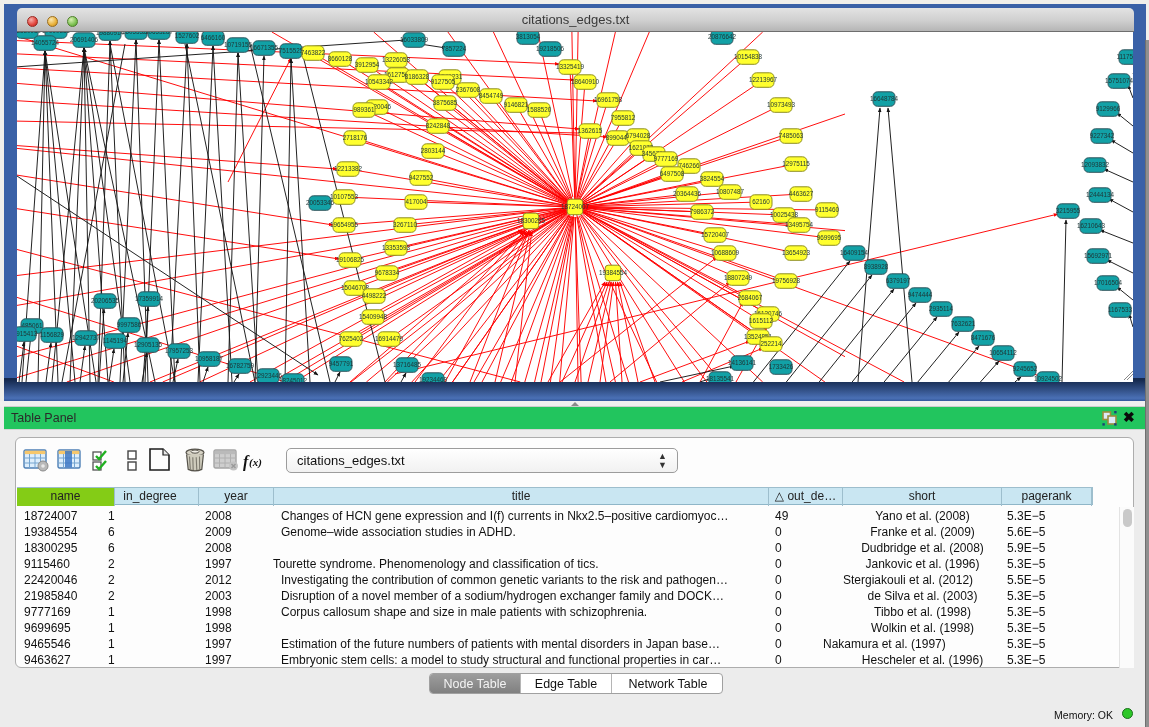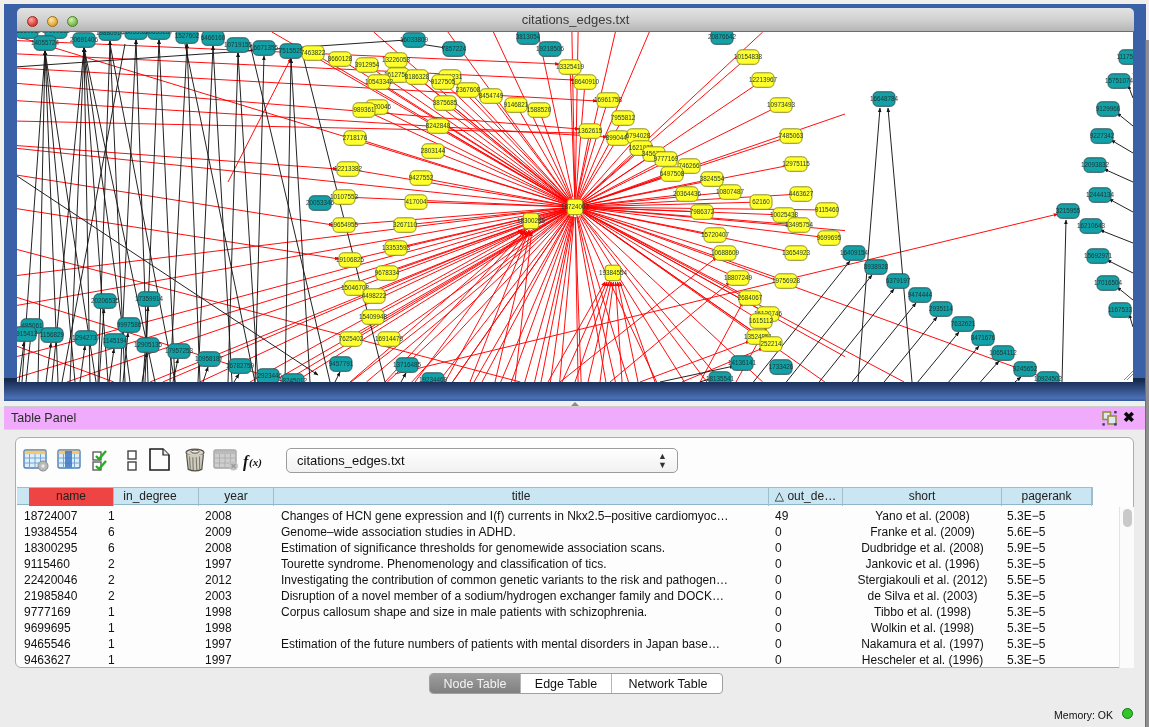--- a/index.html
+++ b/index.html
@@ -9,21 +9,21 @@
 #rightstrip{position:absolute;right:0;top:40px;width:4px;height:687px;background:#8f8f8f;border-left:1px solid #6f6f6f}
 #frame{position:absolute;left:4px;top:4px;width:1142px;height:396px;background:#3a61a7}
 #framebot{position:absolute;left:4px;top:378px;width:1142px;height:23px;background:linear-gradient(#15294e 8%,#4a70b5 88%,#33589c)}
 #titlebar{position:absolute;left:17px;top:8px;width:1117px;height:24px;border-radius:5px 5px 0 0;background:linear-gradient(#e3e3e3,#cfcfcf 55%,#b5b5b5);border-bottom:1px solid #6e6e6e}
 #titlebar .tl{position:absolute;top:7.5px;width:11px;height:11px;border-radius:50%}
 #title{position:absolute;left:0;right:0;top:4px;text-align:center;font-size:13px;color:#3a3a3a}
 #canvas{position:absolute;left:17px;top:32px;width:1116px;height:350px;background:#ffffff;overflow:hidden}
 
 #panel{position:absolute;left:0;top:401px;width:1149px;height:326px;background:#ececec}
 #splitter{position:absolute;left:0;top:0;width:1149px;height:6px;background:#f0f0f0}
-#phead{position:absolute;left:4px;top:5px;width:1141px;height:24px;background:#f0abfc;border-top:1px solid #cdcdcd;border-bottom:1px solid #d6d6d6}
+#phead{position:absolute;left:4px;top:5px;width:1141px;height:24px;background:#22c55e;border-top:1px solid #cdcdcd;border-bottom:1px solid #d6d6d6}
 #phead span{position:absolute;left:7px;top:4px;font-size:12.5px;color:#2a2a2a}
 #closex{position:absolute;left:1123px;top:8px;font-size:14px;font-weight:bold;color:#0a0a0a}
 #toolbox{position:absolute;left:15px;top:36px;width:1119px;height:231px;background:#fdfdfd;border:1px solid #adadad;border-radius:6px}
 #combo{position:absolute;left:286px;top:448px;width:392px;height:25px;background:linear-gradient(#ffffff,#f1f1f1);border:1px solid #9c9c9c;border-radius:5px}
 #combo span{position:absolute;left:10px;top:4px;font-size:13px;color:#111}
 #combo .arr{position:absolute;right:10px;top:3px;font-size:9px;color:#333;line-height:9px}
 
 #thead{position:absolute;left:17px;top:487px;width:1076px;height:18px;background:#c9e6f2;border-top:1px solid #9dbecd;border-bottom:1px solid #8fb6c8;border-right:1px solid #9dbecd}
 .hc{position:absolute;top:0;height:18px;font-size:12px;color:#222;text-align:center;line-height:17px;border-right:1px solid #9dbecd}
 .trow{position:absolute;left:0;width:1116px;height:16px}
@@ -630,21 +630,21 @@
  </g>
 
  <text x="228" y="21" font-family="Liberation Serif, serif" font-style="italic" font-weight="bold" font-size="16" fill="#111">f</text>
  <text x="234" y="20" font-family="Liberation Serif, serif" font-style="italic" font-weight="bold" font-size="11" fill="#111">(x)</text>
 </svg>
 <div id="combo">
       <span>citations_edges.txt</span>
       <div class="arr">▲<br>▼</div>
     </div>
 <div id="thead">
- <div class="hc" style="left:12px;width:85px;background:#ef4444">name</div>
+ <div class="hc" style="left:0;width:98px;background:#84cc16">name</div>
  <div class="hc" style="left:85px;width:97px">in_degree</div>
  <div class="hc" style="left:182px;width:75px">year</div>
  <div class="hc" style="left:257px;width:495px">title</div>
  <div class="hc" style="left:752px;width:74px">△ out_de…</div>
  <div class="hc" style="left:826px;width:159px">short</div>
  <div class="hc" style="left:985px;width:90px">pagerank</div>
 </div>
 <div class="trow" style="top:508px">
 <span style="left:24px">18724007</span>
       <span style="left:108px">1</span>
@@ -660,41 +660,40 @@
       <span style="left:205px">2009</span>
 <span style="left:281px">Genome–wide association studies in ADHD.</span>
       <span style="left:775px">0</span>
 <span style="left:843px;width:159px;text-align:center">Franke et al. (2009)</span>
       <span style="left:1007px">5.6E−5</span>
     </div>
 <div class="trow" style="top:540px">
 <span style="left:24px">18300295</span>
       <span style="left:108px">6</span>
       <span style="left:205px">2008</span>
-<span style="left:281px">Estimation of significance thresholds for genomewide association scans.</span>
       <span style="left:775px">0</span>
 <span style="left:843px;width:159px;text-align:center">Dudbridge et al. (2008)</span>
       <span style="left:1007px">5.9E−5</span>
     </div>
 <div class="trow" style="top:556px">
 <span style="left:24px">9115460</span>
       <span style="left:108px">2</span>
       <span style="left:205px">1997</span>
-<span style="left:281px">Tourette syndrome. Phenomenology and classification of tics.</span>
+<span style="left:273px">Tourette syndrome. Phenomenology and classification of tics.</span>
       <span style="left:775px">0</span>
 <span style="left:843px;width:159px;text-align:center">Jankovic et al. (1996)</span>
       <span style="left:1007px">5.3E−5</span>
     </div>
 <div class="trow" style="top:572px">
 <span style="left:24px">22420046</span>
       <span style="left:108px">2</span>
       <span style="left:205px">2012</span>
 <span style="left:281px">Investigating the contribution of common genetic variants to the risk and pathogen…</span>
       <span style="left:775px">0</span>
-<span style="left:843px;width:159px;text-align:center">Stergiakouli et al. (2012)</span>
+<span style="left:843px;width:159px;">Stergiakouli et al. (2012)</span>
       <span style="left:1007px">5.5E−5</span>
     </div>
 <div class="trow" style="top:588px">
 <span style="left:24px">21985840</span>
       <span style="left:108px">2</span>
       <span style="left:205px">2003</span>
 <span style="left:281px">Disruption of a novel member of a sodium/hydrogen exchanger family and DOCK…</span>
       <span style="left:775px">0</span>
 <span style="left:843px;width:159px;text-align:center">de Silva et al. (2003)</span>
       <span style="left:1007px">5.3E−5</span>
@@ -715,27 +714,28 @@
       <span style="left:775px">0</span>
 <span style="left:843px;width:159px;text-align:center">Wolkin et al. (1998)</span>
       <span style="left:1007px">5.3E−5</span>
     </div>
 <div class="trow" style="top:636px">
 <span style="left:24px">9465546</span>
       <span style="left:108px">1</span>
       <span style="left:205px">1997</span>
 <span style="left:281px">Estimation of the future numbers of patients with mental disorders in Japan base…</span>
       <span style="left:775px">0</span>
-<span style="left:843px;width:159px;text-align:center">Nakamura et al. (1997)</span>
+<span style="left:823px;width:159px;">Nakamura et al. (1997)</span>
       <span style="left:1007px">5.3E−5</span>
     </div>
 <div class="trow" style="top:652px">
 <span style="left:24px">9463627</span>
       <span style="left:108px">1</span>
       <span style="left:205px">1997</span>
+<span style="left:281px">Embryonic stem cells: a model to study structural and functional properties in car…</span>
       <span style="left:775px">0</span>
 <span style="left:843px;width:159px;text-align:center">Hescheler et al. (1996)</span>
       <span style="left:1007px">5.3E−5</span>
     </div>
 <div id="vscroll">
       <div id="vthumb"></div>
     </div>
 <div id="status">
       <span id="mem">Memory: OK</span>
       <div id="memdot"></div>

